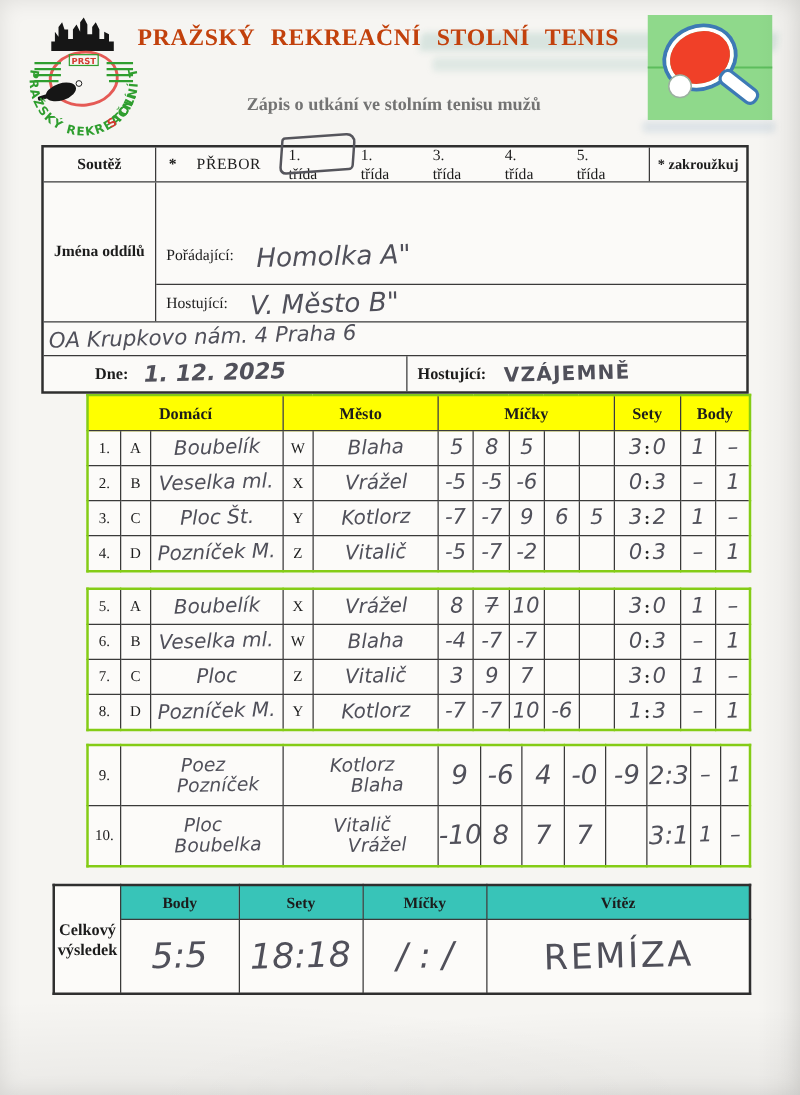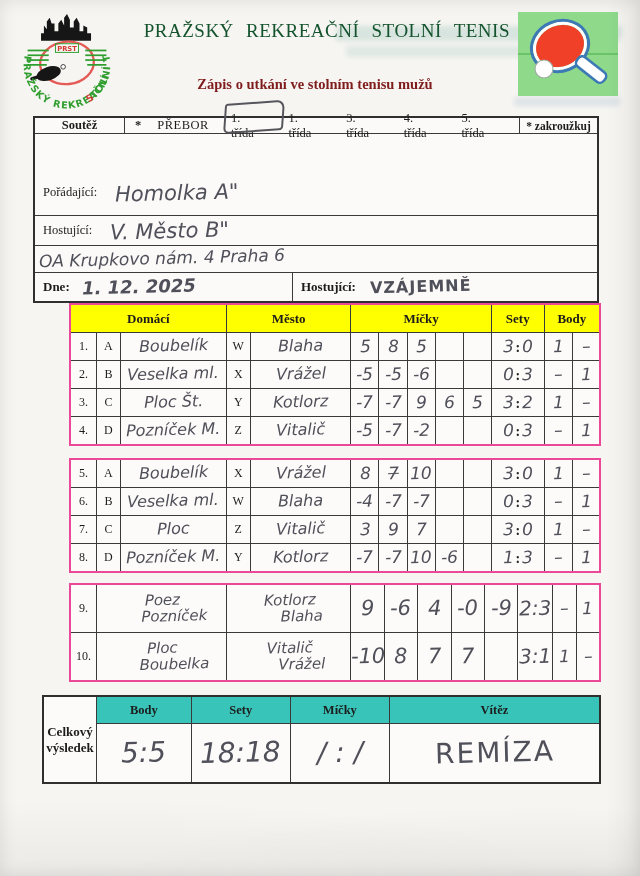--- a/index.html
+++ b/index.html
@@ -12,70 +12,70 @@
   .page::after{content:"";position:absolute;top:0;right:0;width:34px;height:100%;
     background:linear-gradient(to right, rgba(0,0,0,0) , rgba(0,0,0,0.05));pointer-events:none;}
   .page::before{content:"";position:absolute;bottom:0;left:0;width:100%;height:90px;
     background:radial-gradient(ellipse at 15% 100%, rgba(0,0,0,0.05), transparent 60%),
                radial-gradient(ellipse at 85% 100%, rgba(0,0,0,0.06), transparent 55%);pointer-events:none;}
 
   
   .hdr{position:relative;height:112px;}
   .logo{position:absolute;left:14px;top:12px;}
   .paddle-art{position:absolute;right:22px;top:12px;}
-  .title{position:absolute;left:110px;right:130px;top:20px;text-align:right;
-    font-size:19px;font-weight:normal;letter-spacing:0.5px;word-spacing:7px;color:#14532d;}
+  .title{position:absolute;left:110px;right:130px;top:20px;text-align:left;
+    font-size:19px;font-weight:bold;letter-spacing:0.5px;word-spacing:7px;color:#c2410c;}
   .subtitle{position:absolute;left:100px;right:110px;top:76px;text-align:center;
-    font-size:14.5px;font-weight:bold;color:#7f1d1d;}
+    font-size:14.5px;font-weight:bold;color:#737373;}
   .ghost{position:absolute;filter:blur(2.5px);border-radius:3px;pointer-events:none;}
   .g1{left:336px;top:26px;width:286px;height:15px;background:rgba(95,160,145,0.20);transform:skewX(-8deg);}
   .g2{left:346px;top:46px;width:230px;height:11px;background:rgba(95,160,145,0.15);}
   .g3{left:514px;top:97px;width:106px;height:9px;background:rgba(100,145,175,0.17);}
 
   
   .hw{font-family:"DejaVu Sans", sans-serif;font-style:italic;color:#50505a;
       display:inline-block;transform:rotate(-1.5deg);white-space:nowrap;line-height:1;}
 
   
   .form-box{position:relative;margin:4px 0 0 33px;width:566px;border:2px solid #2f2f2f;background:#fbfaf8;box-sizing:border-box;}
   .f-row{display:flex;align-items:center;box-sizing:border-box;}
   .f-lab{width:90px;min-width:90px;align-self:stretch;display:flex;align-items:center;justify-content:center;
     font-weight:bold;font-size:12.5px;border-right:1px solid #3a3a3a;text-align:center;box-sizing:border-box;}
   .bline{border-bottom:1px solid #3a3a3a;}
-  .soutez-row{height:16px;}
+  .soutez-row{height:28px;}
   .soutez-main{flex:1;display:flex;align-items:center;font-size:12.5px;padding-left:10px;box-sizing:border-box;}
   .soutez-main .star{margin-right:16px;font-weight:bold;}
   .prebor{font-weight:normal;margin-right:22px;letter-spacing:0.5px;}
   .cls{margin-right:24px;position:relative;}
   .circled-box{position:absolute;left:-7px;top:-9px;width:56px;height:26px;border:2px solid #55555c;
     border-radius:3px 8px 4px 6px;transform:rotate(-4deg) skewX(-8deg);pointer-events:none;}
   .zak{width:78px;min-width:78px;align-self:stretch;display:flex;align-items:center;justify-content:center;
     font-size:11.5px;font-weight:bold;border-left:1px solid #3a3a3a;box-sizing:border-box;}
   .oddil-right{flex:1;display:flex;flex-direction:column;align-self:stretch;}
   .sub-row{display:flex;align-items:flex-start;padding:3px 0 0 8px;box-sizing:border-box;position:relative;}
   .sub-row .plab{font-size:12.5px;font-weight:normal;padding-top:4px;}
   .porad{height:38px;margin-top:44px;}
   .host{height:29px;}
   .team-hw{font-size:21px;margin-left:18px;margin-top:2px;}
   .hrano-row{height:27px;}
   .hrano-val{flex:1;padding-left:4px;}
   .addr-hw{font-size:17px;margin-top:-4px;}
-  .dne-row{height:28px;}
+  .dne-row{height:28px;padding-left:33px;}
   .dne-left{width:258px;min-width:258px;display:flex;align-items:center;padding-left:8px;box-sizing:border-box;
     border-right:1px solid #3a3a3a;align-self:stretch;font-weight:bold;font-size:13px;}
   .date-hw{font-size:18px;margin-left:12px;}
   .rozh{flex:1;display:flex;align-items:center;padding-left:8px;font-weight:bold;font-size:13px;}
   .rozh-hw{font-size:16px;margin-left:14px;font-style:normal;letter-spacing:1px;}
 
   
   .sec-title{margin:12px 0 3px 0;text-align:center;font-size:13.5px;word-spacing:4px;}
 
   
   table{border-collapse:collapse;table-layout:fixed;background:#fcfbf9;}
-  .res,.dbl{margin-left:69px;width:532px;border:2px solid #ec4899;}
+  .res,.dbl{margin-left:69px;width:532px;border:2px solid #84cc16;}
   .res td,.res th,.dbl td{border:1px solid #3a3a3a;padding:0;overflow:visible;}
   .res th{background:#ffff00;font-size:13px;font-weight:bold;height:27px;}
   .res td{height:27px;font-size:12px;text-align:center;}
   .dbl td{height:47px;font-size:12px;text-align:center;}
   td.printed{font-family:"Liberation Serif",serif;font-size:12px;}
   .nm{text-align:left;padding-left:4px;}
   .nm .hw{font-size:16px;}
   .mk .hw, .sety .hw, .bd .hw{font-size:17px;}
   .sety .colon{font-weight:bold;font-size:14px;padding:0 2px;font-style:normal;color:#222;}
   .dbl .nm .hw{font-size:15px;}
@@ -170,20 +170,21 @@
         </span>
         <span class="cls">1. třída</span>
         <span class="cls">3. třída</span>
         <span class="cls">4. třída</span>
         <span class="cls">5. třída</span>
       </div>
       <div class="zak">* zakroužkuj</div>
     </div>
 
     <div class="f-row bline">
+      <div class="f-lab">Jména oddílů</div>
       <div class="oddil-right">
         <div class="sub-row porad" style="border-bottom:1px solid #3a3a3a;">
           <span class="plab">Pořádající:</span>
           <span class="hw team-hw">Homolka A"</span>
         </div>
         <div class="sub-row host">
           <span class="plab">Hostující:</span>
           <span class="hw team-hw">V. Město B"</span>
         </div>
       </div>

